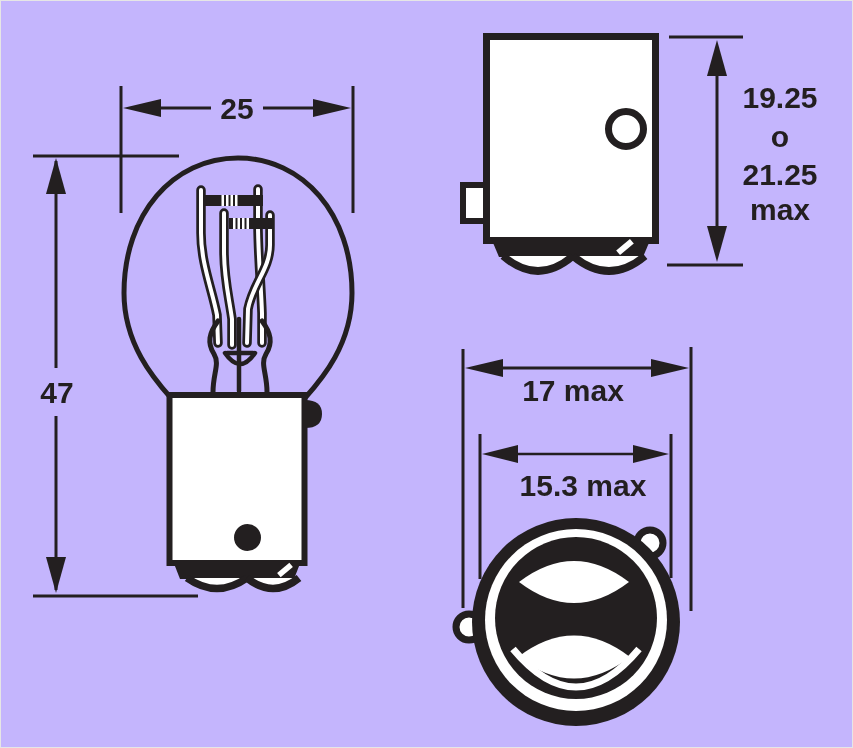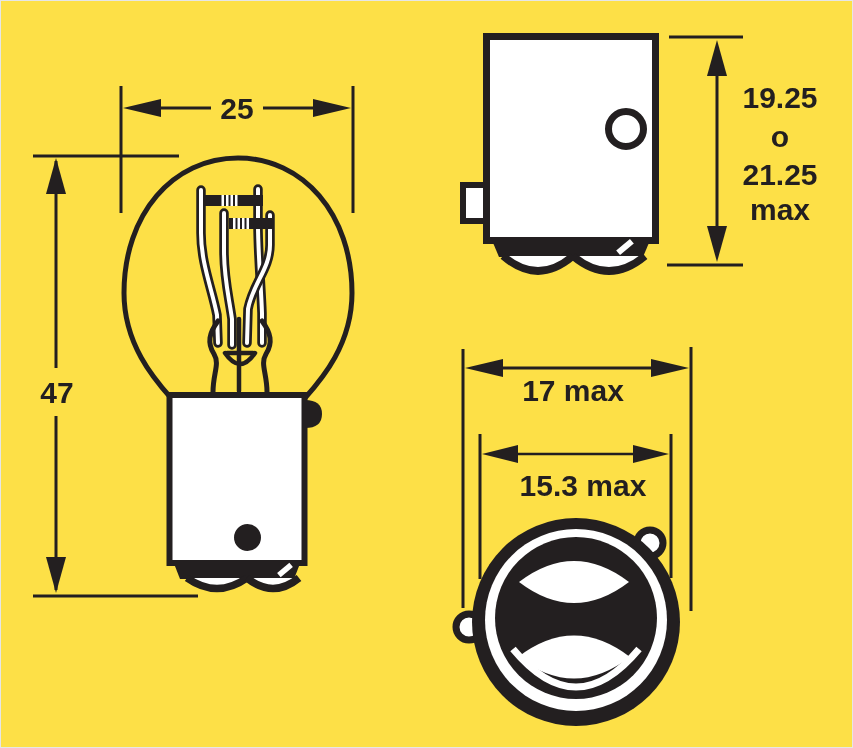--- a/index.html
+++ b/index.html
@@ -1,17 +1,17 @@
 <!DOCTYPE html>
 <html style="--ink: #231f20;"><head>
 <meta charset="utf-8">
 <style>
   html,body{margin:0;padding:0;background:#fff;}
   .canvas{
-    position:relative;width:853px;height:748px;background:#fde047;
+    position:relative;width:853px;height:748px;background:#c4b5fd;
     box-sizing:border-box;border:1px solid #e6e6e6;overflow:hidden;
     font-family:"Liberation Sans", sans-serif;
   }
   svg{display:block;}
   .thin{stroke:var(--ink);stroke-width:3;fill:none;}
   .thin25{stroke:var(--ink);stroke-width:2.5;fill:none;}
   .draw5{stroke:var(--ink);stroke-width:5;fill:none;stroke-linecap:round;}
   .draw45{stroke:var(--ink);stroke-width:4.5;fill:none;stroke-linecap:round;}
   .draw6{stroke:var(--ink);stroke-width:6;fill:#fff;}
   .draw7{stroke:var(--ink);stroke-width:7;fill:#fff;}

